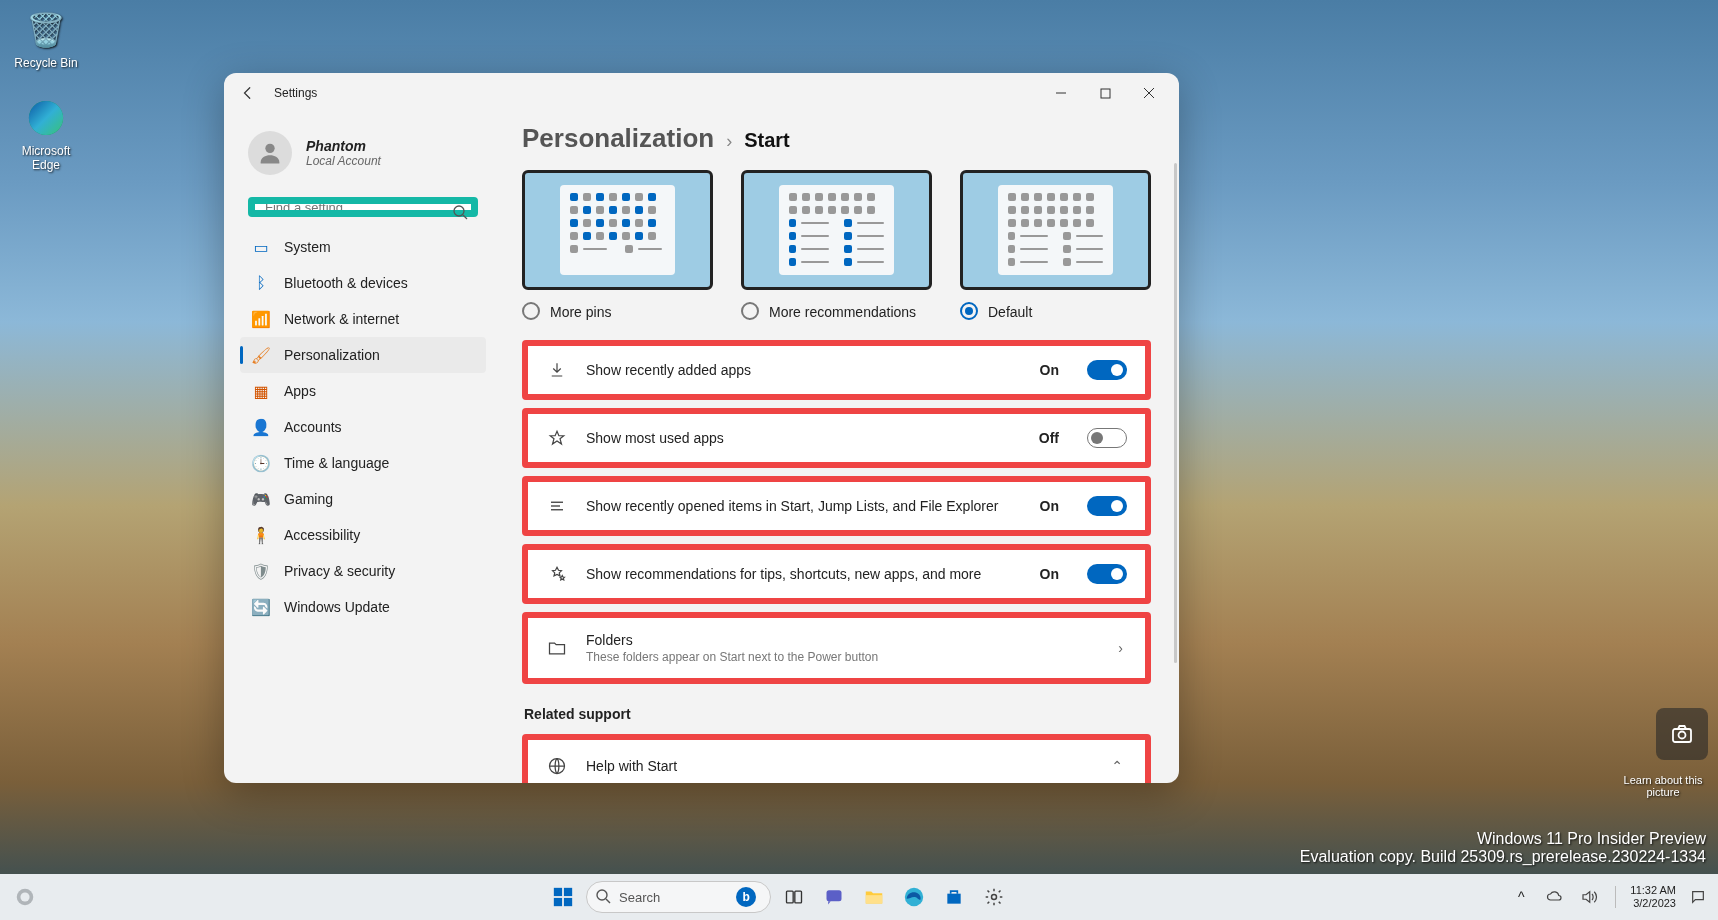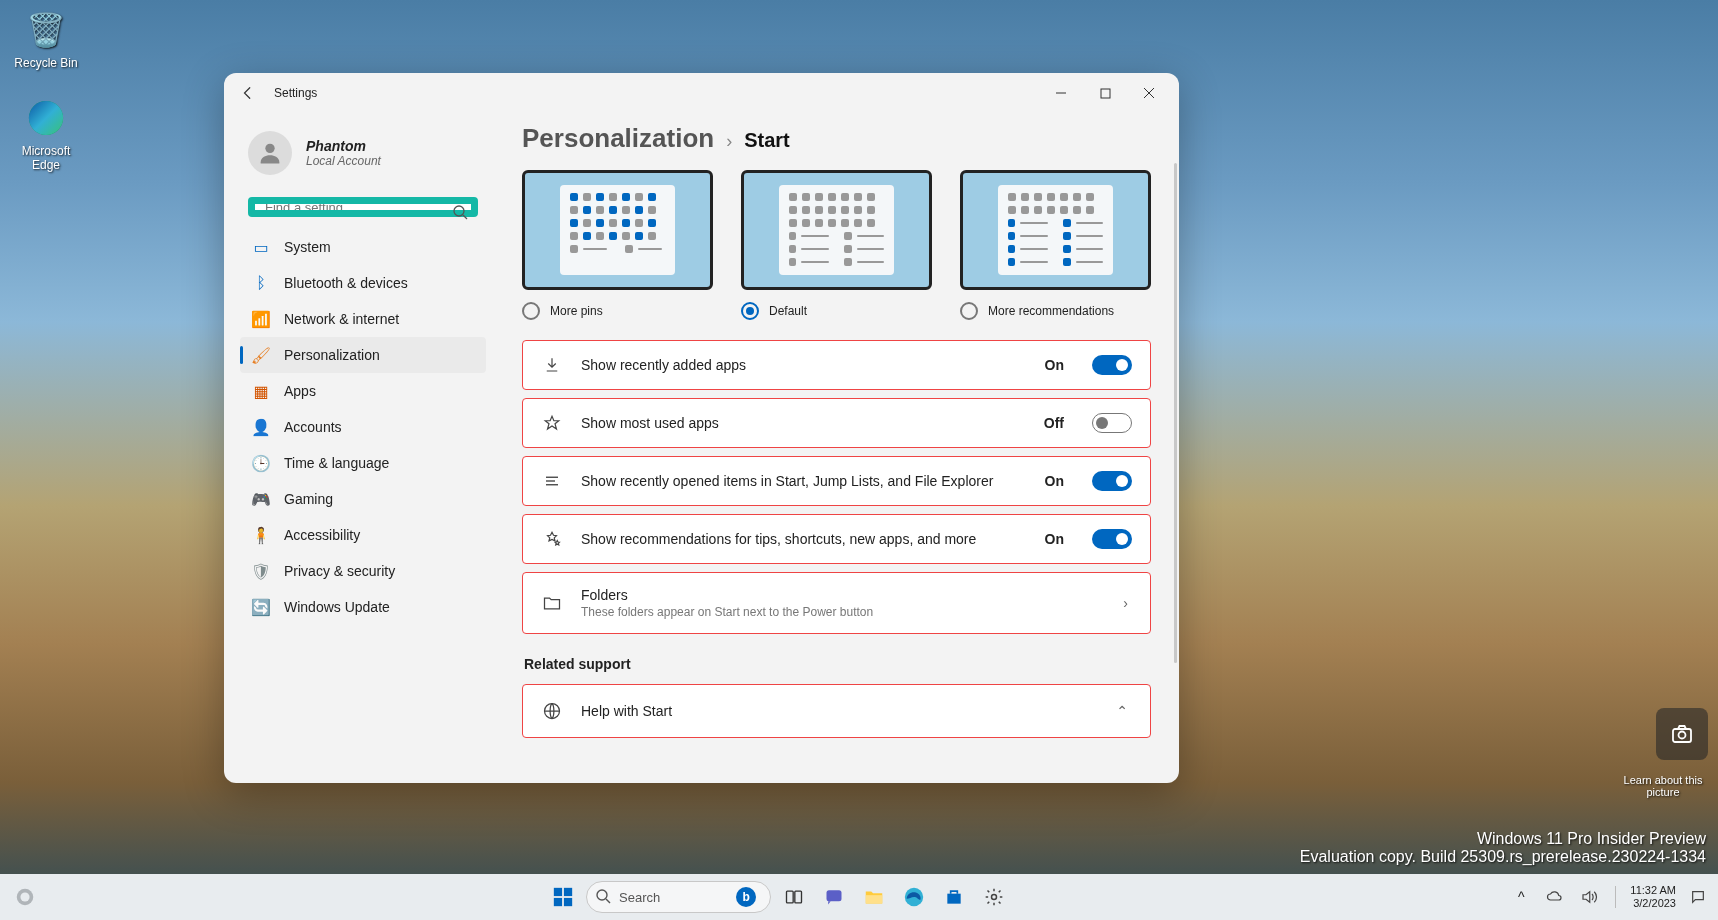--- a/index.html
+++ b/index.html
@@ -44,26 +44,26 @@
 .layout-row { display:flex; gap:28px; margin-bottom:20px; }
 .layout-opt { flex:1; display:flex; flex-direction:column; gap:12px; cursor:pointer; }
 .lp { height:120px; border:3px solid #222; border-radius:6px; background:#9ecce4; display:flex; align-items:center; justify-content:center; padding:12px; }
 .lp-inner { background:#f4f7f9; border-radius:4px; width:72%; height:100%; padding:8px 10px; display:flex; flex-direction:column; gap:5px; }
 .dotrow { display:flex; gap:5px; }
 .dot { width:8px; height:8px; border-radius:2px; }
 .dot.b { background:#0067c0; }
 .dot.g { background:#999; }
 .linerow { display:flex; align-items:center; gap:5px; }
 .line { height:2px; background:#999; border-radius:1px; }
-.radio { display:flex; align-items:center; gap:10px; font-size:12px; color:#222; }
+.radio { display:flex; align-items:flex-end; gap:10px; font-size:14px; color:#222; }
 .rc { width:18px; height:18px; border:2px solid #777; border-radius:50%; display:flex; align-items:center; justify-content:center; }
 .rc.sel { border-color:#0067c0; }
 .rc.sel::after { content:""; width:8px; height:8px; background:#0067c0; border-radius:50%; }
 
-.card { background:#fff; border:1px solid #ef4444; border-radius:4px; padding:14px 18px; display:flex; align-items:center; gap:18px; margin-bottom:8px; }
+.card { background:#fff; border:6px solid #ef4444; border-radius:4px; padding:14px 18px; display:flex; align-items:center; gap:18px; margin-bottom:8px; }
 .card-ic { width:22px; color:#444; display:flex; align-items:center; justify-content:center; }
 .card-body { flex:1; }
 .card-title { font-size:14px; color:#222; }
 .card-sub { font-size:12px; color:#777; margin-top:2px; }
 .card-state { font-size:14px; color:#222; margin-right:10px;font-weight:bold; }
 .toggle { width:40px; height:20px; border-radius:10px; position:relative; cursor:pointer; }
 .toggle.on { background:#0067c0; }
 .toggle.off { background:#fff; border:1px solid #777; }
 .toggle .knob { position:absolute; width:12px; height:12px; border-radius:50%; top:3px; }
 .toggle.on .knob { background:#fff; right:4px; top:4px; }
@@ -288,20 +288,76 @@
                 </div>
             <div class="dotrow">
                   <span class="dot g"></span>
                   <span class="dot g"></span>
                   <span class="dot g"></span>
                   <span class="dot g"></span>
                   <span class="dot g"></span>
                   <span class="dot g"></span>
                   <span class="dot g"></span>
                 </div>
+            <div class="linerow">
+                  <span class="dot b"></span>
+                  <span class="line" style="width:28px"></span>
+                  <span style="width:6px"></span>
+                  <span class="dot b"></span>
+                  <span class="line" style="width:28px"></span>
+                </div>
+            <div class="linerow">
+                  <span class="dot b"></span>
+                  <span class="line" style="width:28px"></span>
+                  <span style="width:6px"></span>
+                  <span class="dot b"></span>
+                  <span class="line" style="width:28px"></span>
+                </div>
+            <div class="linerow">
+                  <span class="dot b"></span>
+                  <span class="line" style="width:28px"></span>
+                  <span style="width:6px"></span>
+                  <span class="dot b"></span>
+                  <span class="line" style="width:28px"></span>
+                </div>
+            <div class="linerow">
+                  <span class="dot b"></span>
+                  <span class="line" style="width:28px"></span>
+                  <span style="width:6px"></span>
+                  <span class="dot b"></span>
+                  <span class="line" style="width:28px"></span>
+                </div>
+          </div>
+            </div>
+          <div class="radio">
+              <span class="rc"></span>
+              <span>More recommendations</span>
+            </div>
+        </div>
+        <div class="layout-opt">
+          <div class="lp">
+              <div class="lp-inner">
+            <div class="dotrow">
+                  <span class="dot g"></span>
+                  <span class="dot g"></span>
+                  <span class="dot g"></span>
+                  <span class="dot g"></span>
+                  <span class="dot g"></span>
+                  <span class="dot g"></span>
+                  <span class="dot g"></span>
+                </div>
+            <div class="dotrow">
+                  <span class="dot g"></span>
+                  <span class="dot g"></span>
+                  <span class="dot g"></span>
+                  <span class="dot g"></span>
+                  <span class="dot g"></span>
+                  <span class="dot g"></span>
+                  <span class="dot g"></span>
+                </div>
             <div class="dotrow">
                   <span class="dot g"></span>
                   <span class="dot g"></span>
                   <span class="dot g"></span>
                   <span class="dot g"></span>
                   <span class="dot g"></span>
                   <span class="dot g"></span>
                   <span class="dot g"></span>
                 </div>
             <div class="linerow">
@@ -323,76 +379,20 @@
                   <span class="line" style="width:28px"></span>
                   <span style="width:6px"></span>
                   <span class="dot g"></span>
                   <span class="line" style="width:28px"></span>
                 </div>
           </div>
             </div>
           <div class="radio">
               <span class="rc sel"></span>
               <span>Default</span>
-            </div>
-        </div>
-        <div class="layout-opt">
-          <div class="lp">
-              <div class="lp-inner">
-            <div class="dotrow">
-                  <span class="dot g"></span>
-                  <span class="dot g"></span>
-                  <span class="dot g"></span>
-                  <span class="dot g"></span>
-                  <span class="dot g"></span>
-                  <span class="dot g"></span>
-                  <span class="dot g"></span>
-                </div>
-            <div class="dotrow">
-                  <span class="dot g"></span>
-                  <span class="dot g"></span>
-                  <span class="dot g"></span>
-                  <span class="dot g"></span>
-                  <span class="dot g"></span>
-                  <span class="dot g"></span>
-                  <span class="dot g"></span>
-                </div>
-            <div class="linerow">
-                  <span class="dot b"></span>
-                  <span class="line" style="width:28px"></span>
-                  <span style="width:6px"></span>
-                  <span class="dot b"></span>
-                  <span class="line" style="width:28px"></span>
-                </div>
-            <div class="linerow">
-                  <span class="dot b"></span>
-                  <span class="line" style="width:28px"></span>
-                  <span style="width:6px"></span>
-                  <span class="dot b"></span>
-                  <span class="line" style="width:28px"></span>
-                </div>
-            <div class="linerow">
-                  <span class="dot b"></span>
-                  <span class="line" style="width:28px"></span>
-                  <span style="width:6px"></span>
-                  <span class="dot b"></span>
-                  <span class="line" style="width:28px"></span>
-                </div>
-            <div class="linerow">
-                  <span class="dot b"></span>
-                  <span class="line" style="width:28px"></span>
-                  <span style="width:6px"></span>
-                  <span class="dot b"></span>
-                  <span class="line" style="width:28px"></span>
-                </div>
-          </div>
-            </div>
-          <div class="radio">
-              <span class="rc"></span>
-              <span>More recommendations</span>
             </div>
         </div>
       </div>
 
       <div id="settings-list">
           <div class="card">
             <span class="card-ic">
               <svg width="18" height="18" viewBox="0 0 24 24" fill="none" stroke="#444" stroke-width="1.6">
                 <path d="M12 3v12M7 10l5 5 5-5M5 20h14"></path>
               </svg>

